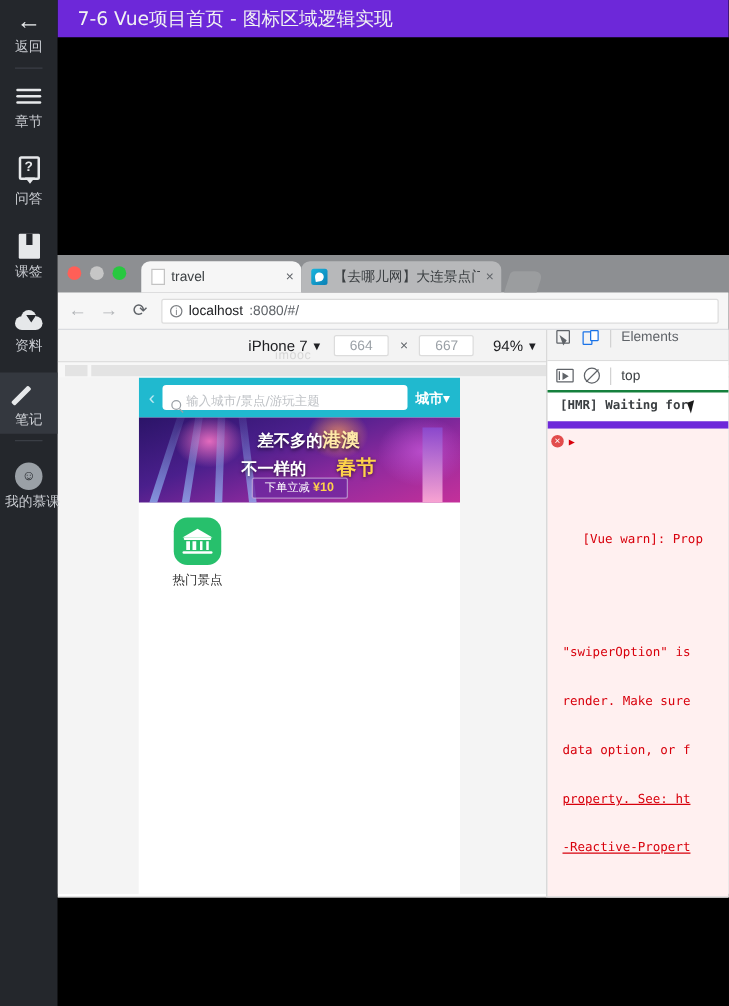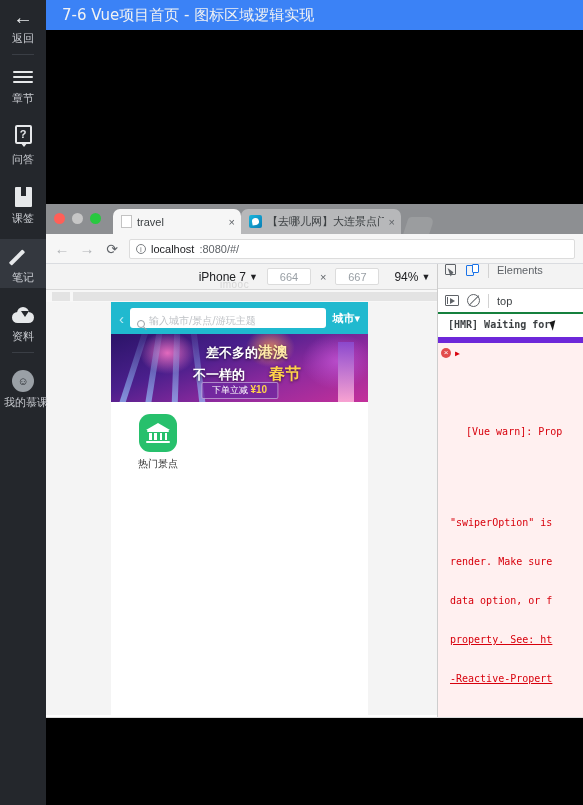--- a/index.html
+++ b/index.html
@@ -57,21 +57,21 @@
   .cloud{width:22px;height:16px;position:relative;}
   .cloud i{position:absolute;left:0;bottom:0;width:22px;height:11px;background:#e6e8ea;border-radius:6px;}
   .cloud b{position:absolute;left:5px;top:0;width:12px;height:12px;background:#e6e8ea;border-radius:50%;}
   .cloud s{position:absolute;left:9px;top:4px;width:0;height:0;border-left:4px solid transparent;border-right:4px solid transparent;border-top:6px solid #24272c;}
   .avatar{width:22px;height:22px;border-radius:50%;background:#9aa0a6;display:flex;align-items:center;justify-content:center;font-size:11px;color:#24272c;}
   .side-label.clip { overflow:hidden; text-overflow:clip; width:46px; text-align:center; }
 
   
   .topbar {
     position:absolute; left:46px; top:0; width:537px; height:30px;
-    background:#3b82f6;
+    background:#6d28d9;
     display:flex; align-items:center;
   }
   .topbar .title {
     color:#f1f2f3; font-size:15px; margin-left:16px;
     font-family:"DejaVu Sans","Liberation Sans",sans-serif;
     white-space:nowrap;
   }
 
   
   .stage { position:absolute; left:46px; top:30px; width:537px; height:775px; background:#000; }
@@ -322,38 +322,38 @@
       <div class="side-label" style="margin-top:7px;">问答</div>
     </div>
 
     <div class="side-item" style="margin-top:10px;">
       <div class="ico">
           <div class="bk"></div>
         </div>
       <div class="side-label">课签</div>
     </div>
 
-    <div class="side-item hl" style="margin-top:10px;">
-      <div class="ico">
-          <div class="pencil">
-            <i></i>
-          </div>
-        </div>
-      <div class="side-label">笔记</div>
-    </div>
-
     <div class="side-item" style="margin-top:10px;">
       <div class="ico">
           <div class="cloud">
             <i></i>
             <b></b>
             <s></s>
           </div>
         </div>
       <div class="side-label">资料</div>
+    </div>
+
+    <div class="side-item hl" style="margin-top:10px;">
+      <div class="ico">
+          <div class="pencil">
+            <i></i>
+          </div>
+        </div>
+      <div class="side-label">笔记</div>
     </div>
 
     <div class="side-sep"></div>
 
     <div class="side-item" style="margin-top:6px;">
       <div class="ico">
           <div class="avatar">☺</div>
         </div>
       <div class="side-label clip" style="margin-left:6px;">我的慕课</div>
     </div>

